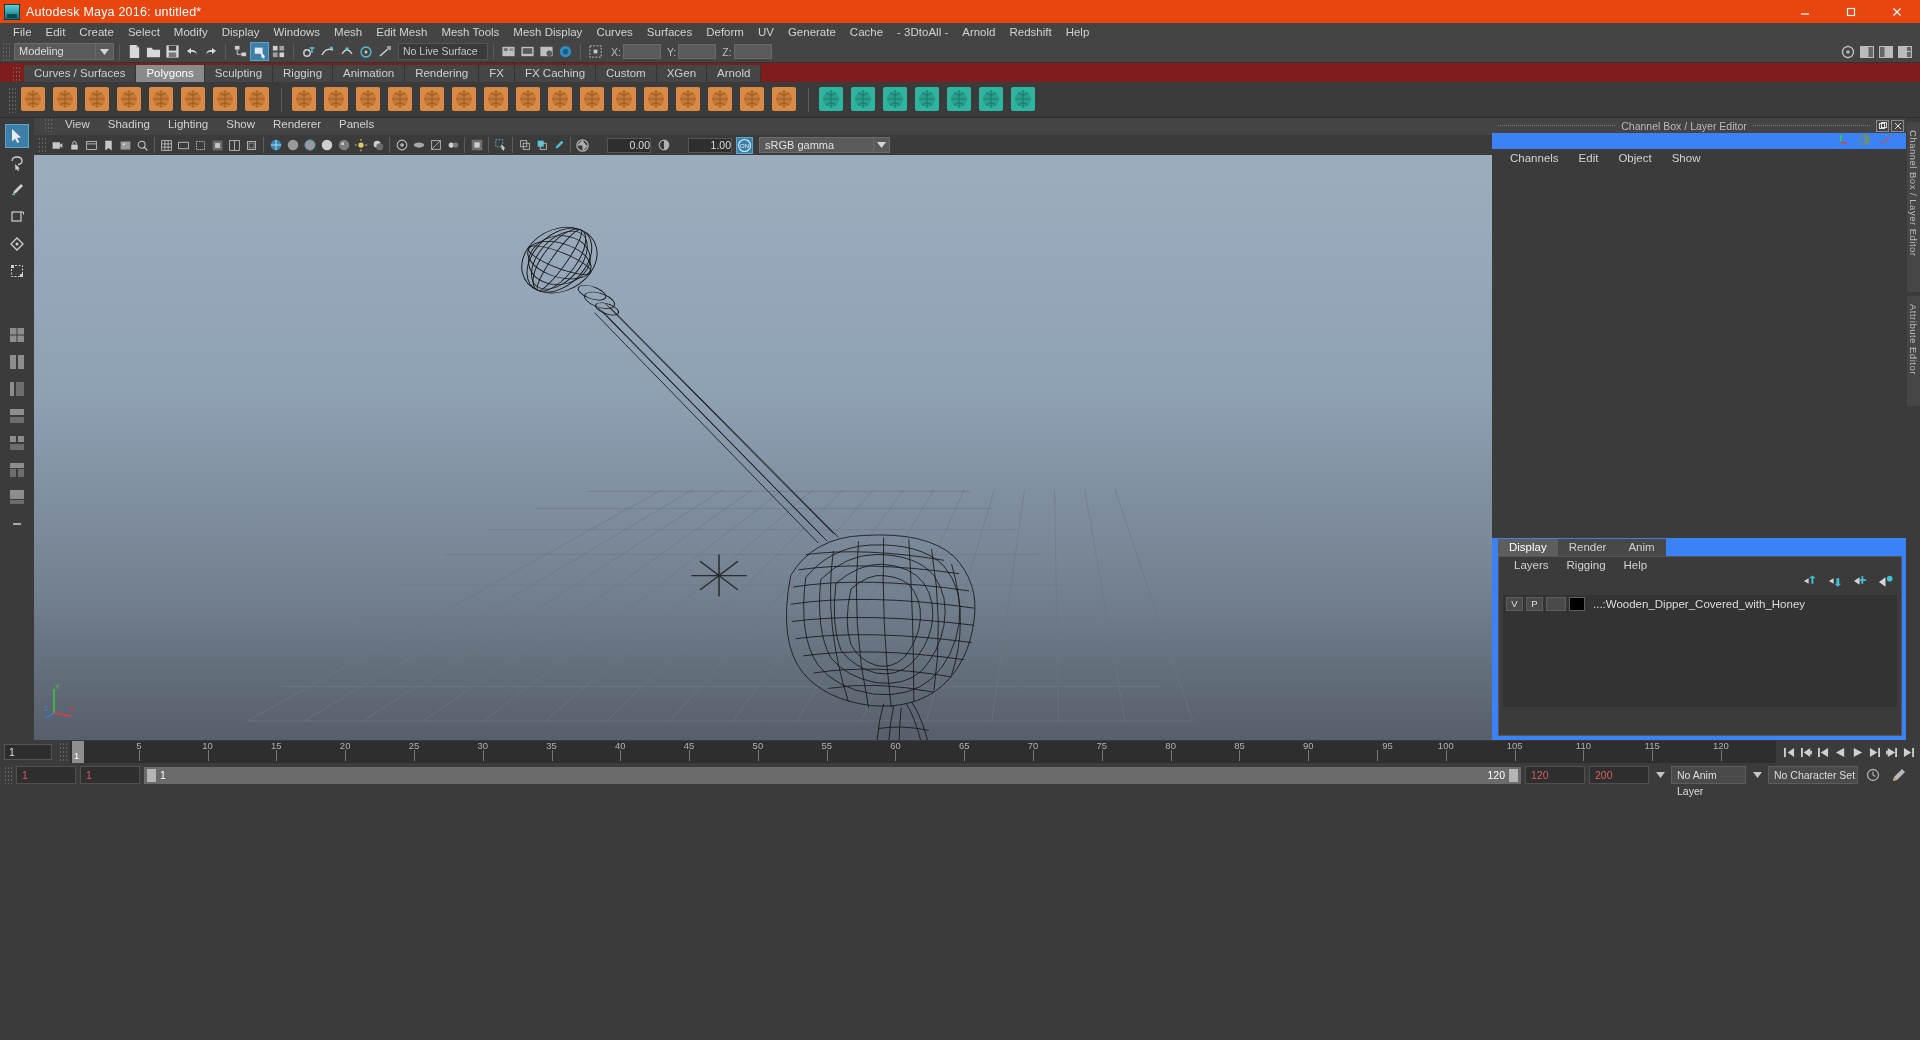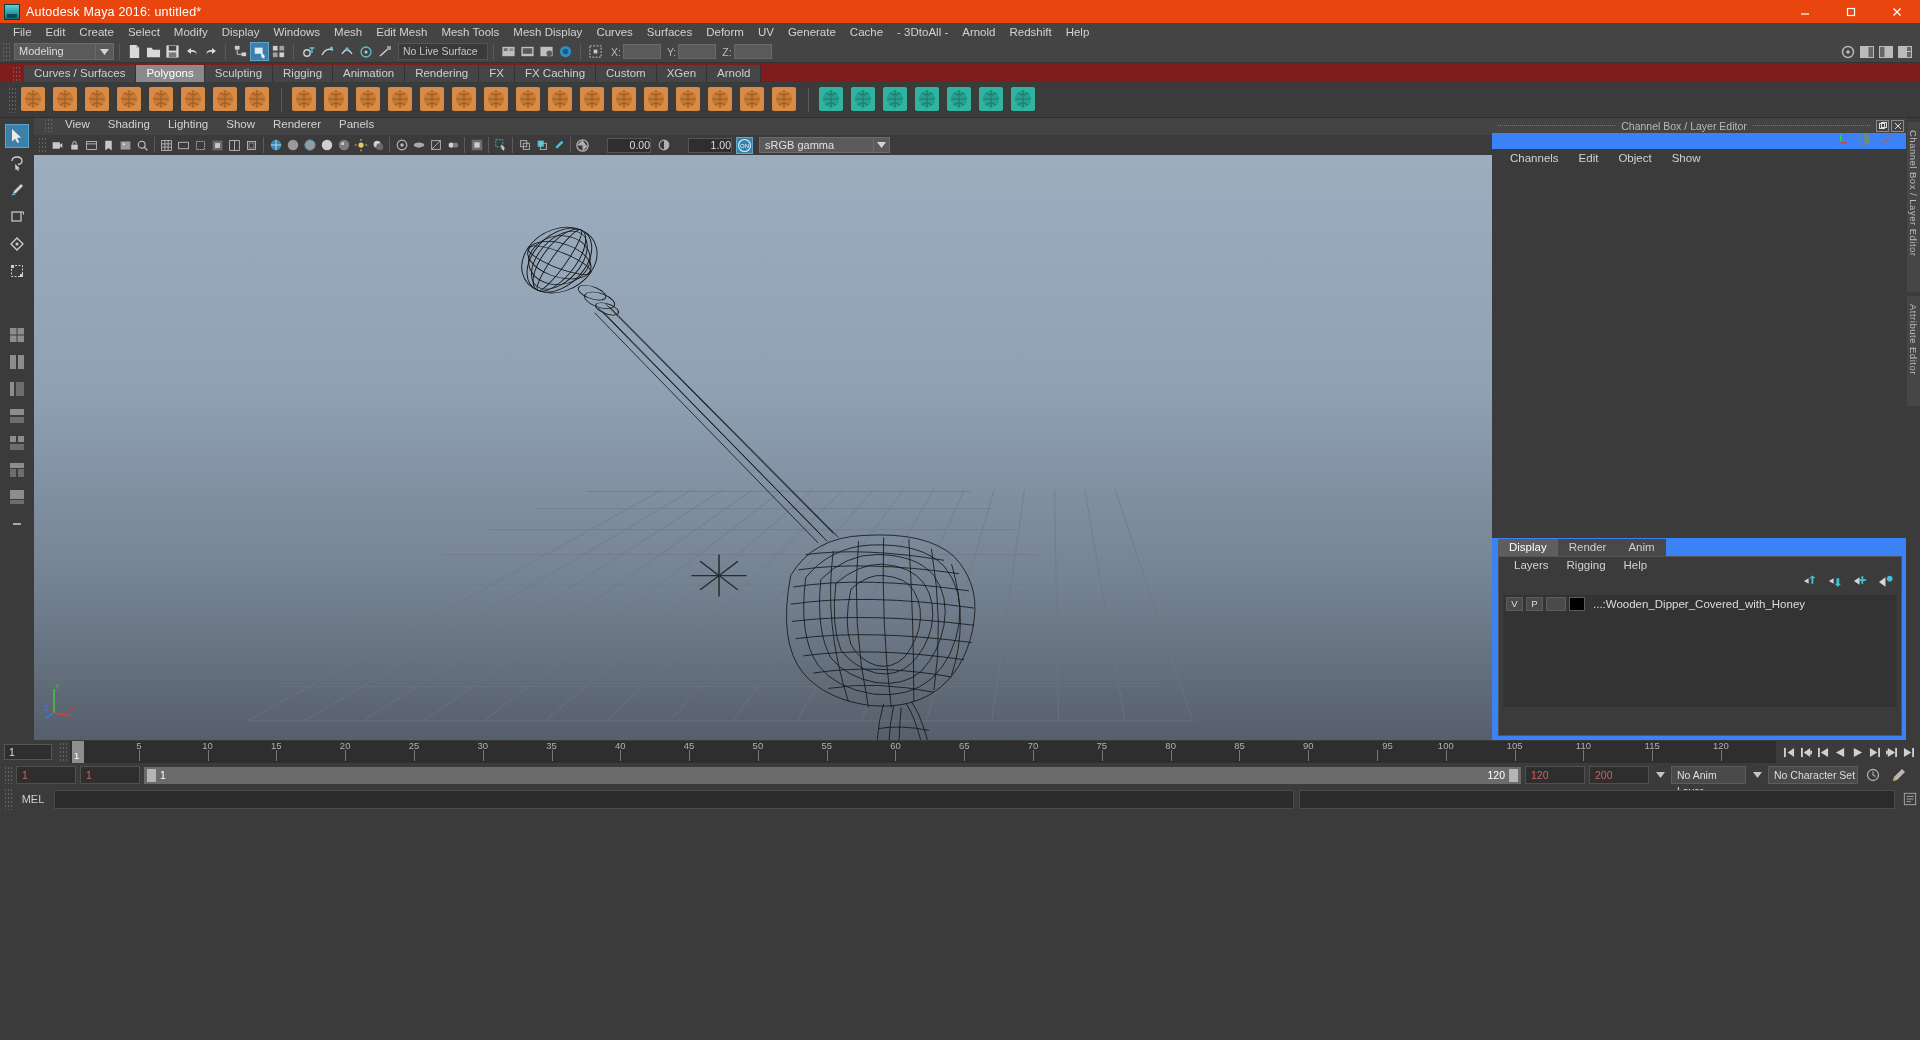--- a/index.html
+++ b/index.html
@@ -1191,28 +1191,14 @@
       </div>
     <div style="width:22px;display:flex;align-items:center;justify-content:center">
       <svg width="16" height="16" viewBox="0 0 16 16">
           <path d="M11 2l3 3-8 8-4 1 1-4z" fill="#b8b8b8"></path>
           <circle cx="4" cy="12" r="1.4" fill="#e0a63a"></circle>
         </svg>
       </div>
     <div style="width:6px"></div>
   </div>
 
-  <div class="melrow">
-    <div class="grip" style="height:22px"></div>
-    <div class="mellbl">MEL</div>
-    <div class="melinput" style="width:1240px"></div>
-    <div class="melinput" style="flex:1"></div>
-    <div style="width:20px;display:flex;align-items:center;justify-content:center">
-      <svg width="14" height="14" viewBox="0 0 16 16">
-          <rect x="1.5" y="1.5" width="13" height="13" fill="none" stroke="#b0b0b0"></rect>
-          <line x1="4" y1="5" x2="12" y2="5" stroke="#b0b0b0"></line>
-          <line x1="4" y1="8" x2="12" y2="8" stroke="#b0b0b0"></line>
-          <line x1="4" y1="11" x2="9" y2="11" stroke="#b0b0b0"></line>
-        </svg>
-      </div>
-  </div>
 
 </div>
 
 </body></html>

